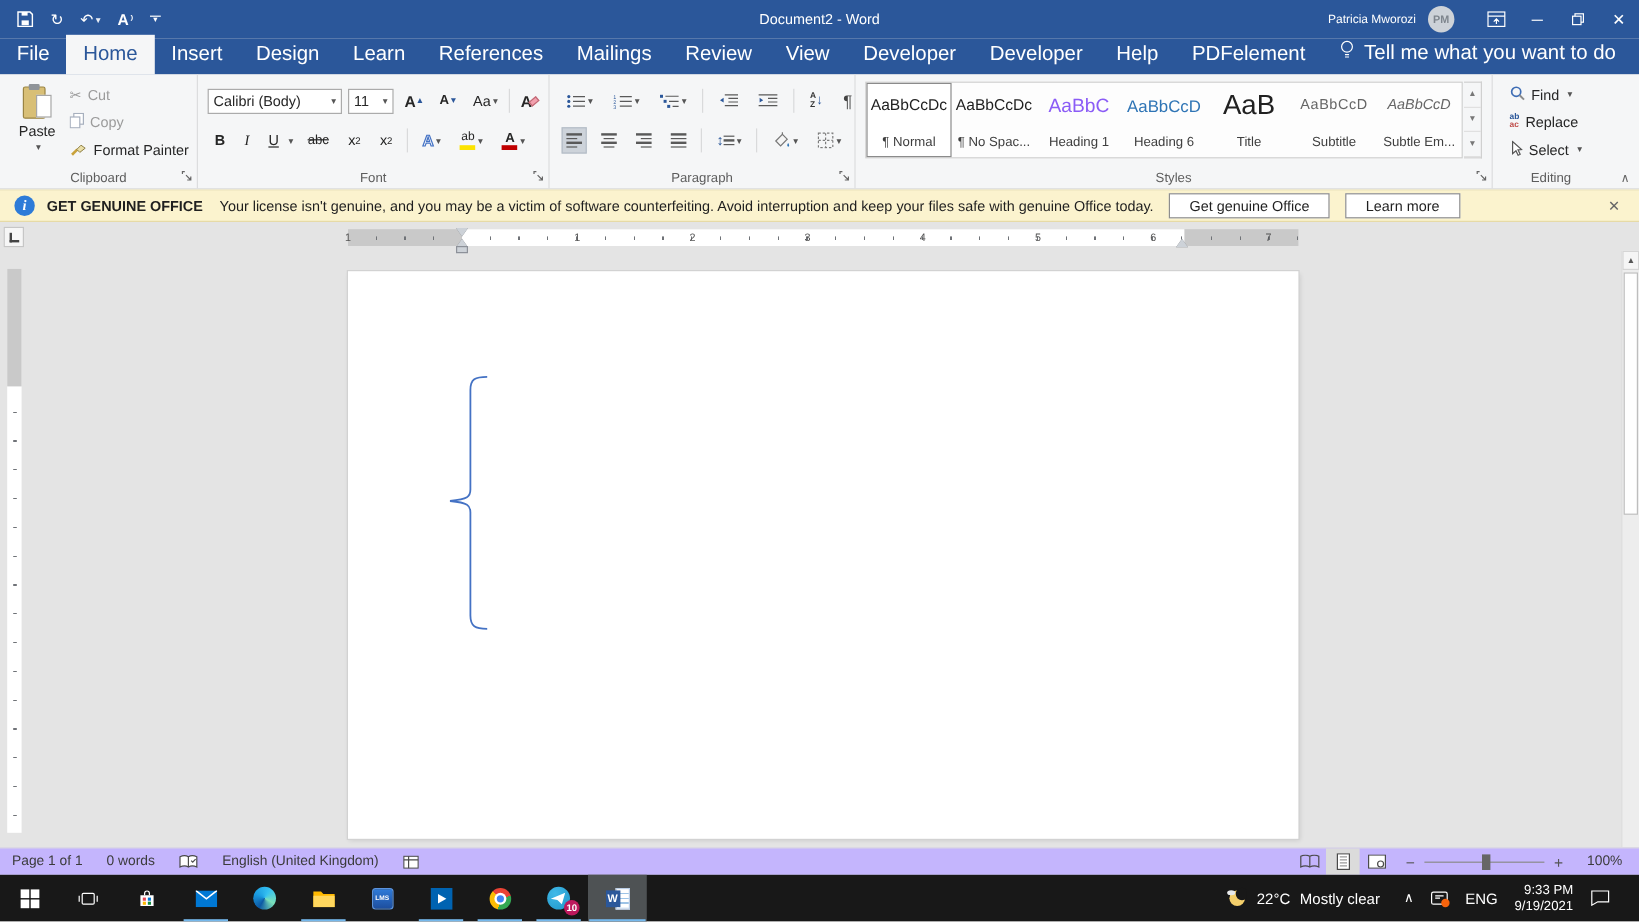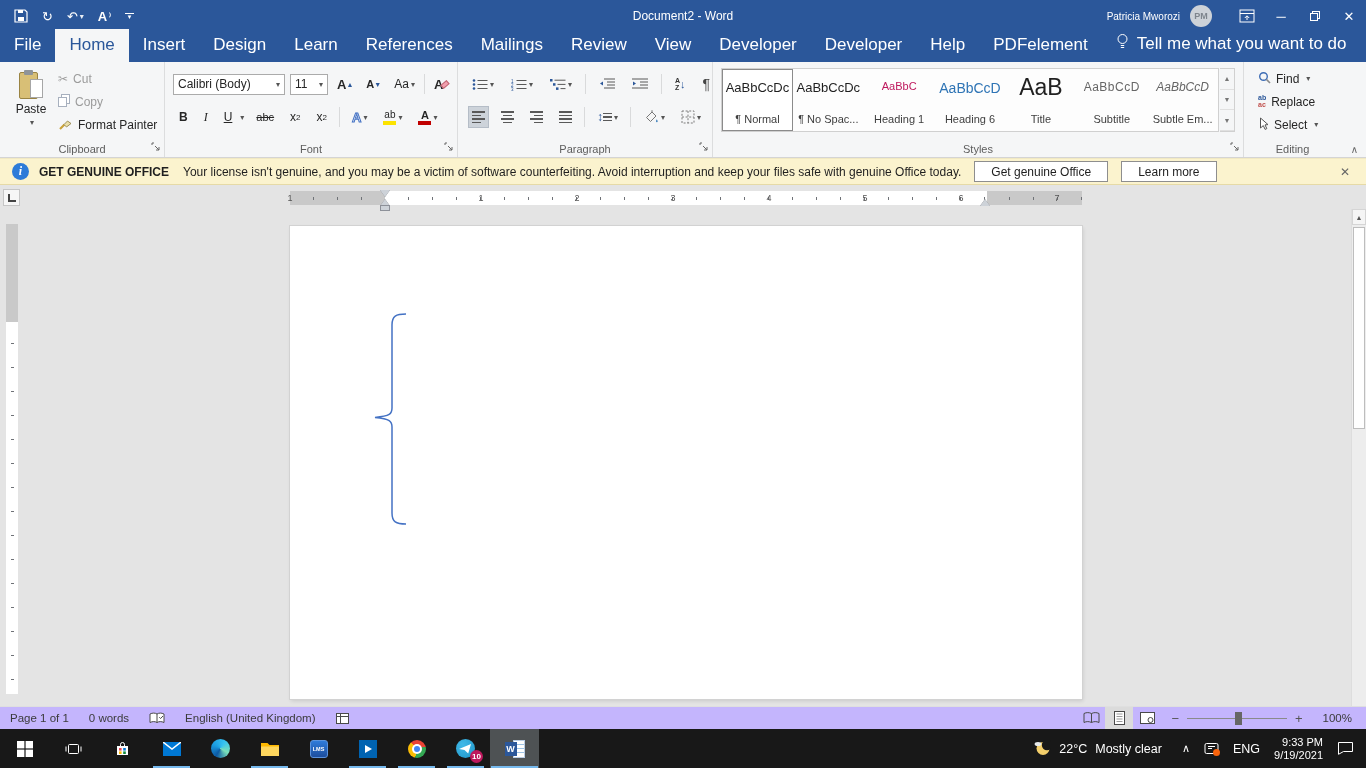--- a/index.html
+++ b/index.html
@@ -66,21 +66,21 @@
   .pilc{font-size:14px;color:#444}
   .lines{display:inline-flex;flex-direction:column;gap:2px}
   .lines i{display:block;height:1.5px;background:#595959}
 
   
   .gallery{position:absolute;left:8px;top:6px;right:24px;height:64px;background:#FDFDFD;border:1px solid #D0D0D0;display:flex}
   .scard{width:72px;height:62px;position:relative;text-align:center;border:1px solid transparent}
   .scard.sel{border:1px solid #8B8B8B;background:#fff}
   .sprev{position:absolute;top:10px;left:0;right:0;white-space:nowrap;overflow:hidden;font-size:13px;color:#1F1F1F}
   .sname{position:absolute;bottom:5px;left:0;right:0;font-size:11px;color:#3E3E3E;white-space:nowrap;overflow:hidden}
-  .s2 .sprev{color:#be185d;font-size:11px}.s3 .sprev{color:#2E74B5;font-size:14px}
+  .s2 .sprev{color:#8b5cf6;font-size:16px}.s3 .sprev{color:#2E74B5;font-size:14px}
   .s4 .sprev{font-size:23px;color:#212121;top:4px}
   .s5 .sprev{color:#666;letter-spacing:.5px;font-size:12px}
   .s6 .sprev{color:#666;font-style:italic;font-size:12px}
   .sscroll{position:absolute;right:8px;top:6px;width:15px;height:64px;border:1px solid #D0D0D0;border-left:none;display:flex;flex-direction:column;background:#F5F6F7}
   .sscroll div{flex:1;display:flex;align-items:center;justify-content:center;font-size:7px;color:#777;border-bottom:1px solid #E0E0E0}
 
   
   .e-col{position:absolute;left:14px;top:8px;display:flex;flex-direction:column;gap:6px}
   .e-item{display:flex;align-items:center;gap:5px;height:17px;white-space:nowrap}
   .repl{display:inline-flex;flex-direction:column;font-size:7px;line-height:6.5px;font-weight:bold}
@@ -140,21 +140,21 @@
   .lms-ic{width:18px;height:18px;border-radius:3px;background:linear-gradient(#2F7BD9,#1D4E9E);color:#fff;font-size:5.5px;font-weight:bold;display:flex;align-items:center;justify-content:center;border:1px solid #5B93DD}
   .mov-ic{width:18px;height:18px;background:#0063B1;display:flex;align-items:center;justify-content:center}
   .chrome-ic{position:relative;width:18px;height:18px;border-radius:50%;background:conic-gradient(from -45deg,#EA4335 0 33%,#34A853 33% 66%,#FBBC05 66% 100%)}
   .chrome-ic::before{content:"";position:absolute;left:4px;top:4px;width:10px;height:10px;border-radius:50%;background:#fff}
   .chrome-ic::after{content:"";position:absolute;left:6px;top:6px;width:6px;height:6px;border-radius:50%;background:#4285F4}
   .tg-ic{position:relative;width:19px;height:19px;border-radius:50%;background:radial-gradient(circle at 35% 30%,#41B9E8,#1E96C8)}
   .edge-ic{width:19px;height:19px;border-radius:50%;background:conic-gradient(from 210deg,#0C59A4,#1B9DE2,#35C1F1,#7BE0B9,#0C59A4)}
   .word-ic{position:relative;width:20px;height:18px}
   .word-page{position:absolute;right:0;top:0;width:12px;height:18px;background:#fff;background-image:repeating-linear-gradient(#9DC3E6 0 1px,transparent 1px 4px);background-position:2px 3px;background-size:8px 12px;background-repeat:no-repeat;border:1px solid #B9CCE4}
   .word-w{position:absolute;left:0;top:2px;width:12px;height:14px;background:#2B579A;color:#fff;font-size:9px;font-weight:bold;display:flex;align-items:center;justify-content:center}
-  .tb-right2{margin-left:auto;display:flex;align-items:center;gap:14px;padding-right:12px;font-size:12.5px}
+  .tb-right2{margin-left:auto;display:flex;align-items:center;gap:14px;padding-right:24px;font-size:12.5px}
   .weather{display:flex;align-items:center;gap:8px;padding:0 6px}
   .tray-ic{position:relative;display:flex;align-items:center}
   .odot{position:absolute;right:-1px;bottom:-1px;width:7px;height:7px;border-radius:50%;background:#F7630C}
   .clock{display:flex;flex-direction:column;align-items:flex-end;font-size:11px;line-height:13px}
   .chev-up{font-size:11px;color:#fff}
 </style>
 </head>
 <body>
 
 <div class="app">

